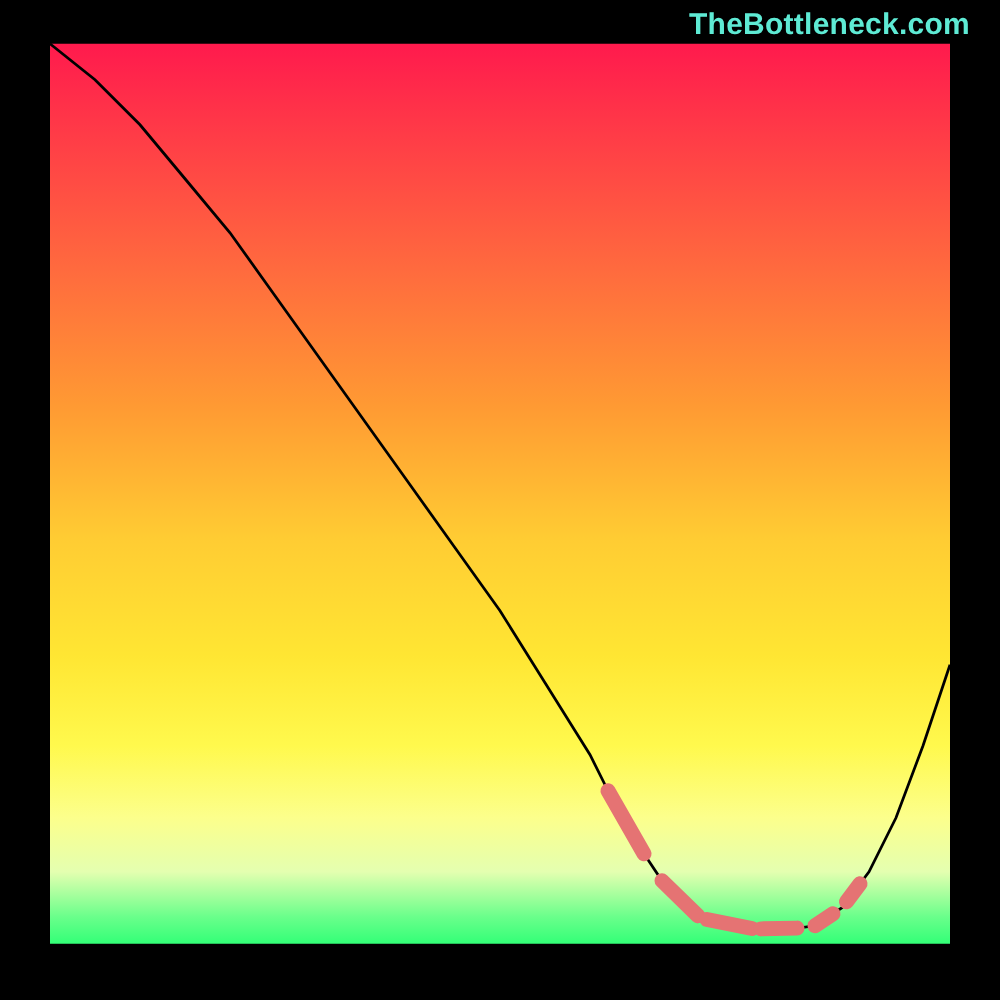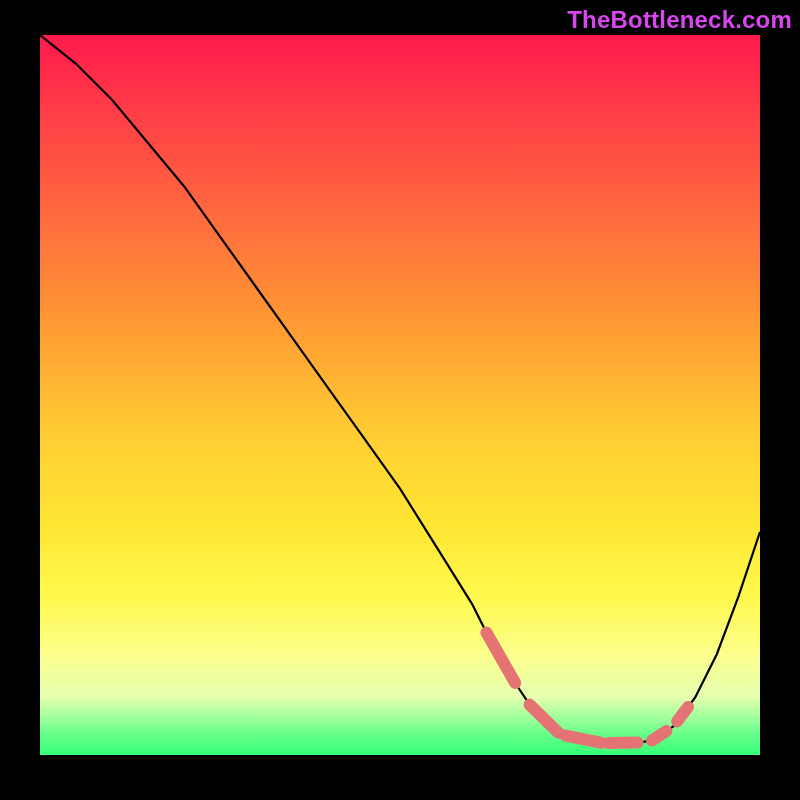--- a/index.html
+++ b/index.html
@@ -12,22 +12,22 @@
   }
   .container {
     position: relative;
     width: 800px;
     height: 800px;
     background: #000;
   }
   .watermark {
     position: absolute;
     top: 6px;
-    right: 8px;
-    color: #d946ef;
+    right: 24px;
+    color: #5eead4;
     font-family: Arial, Helvetica, sans-serif;
     font-size: 24px;
     font-weight: 600;
     letter-spacing: 0.2px;
     z-index: 5;
   }
   .plot-area {
     position: absolute;
     left: 40px;
     top: 35px;

